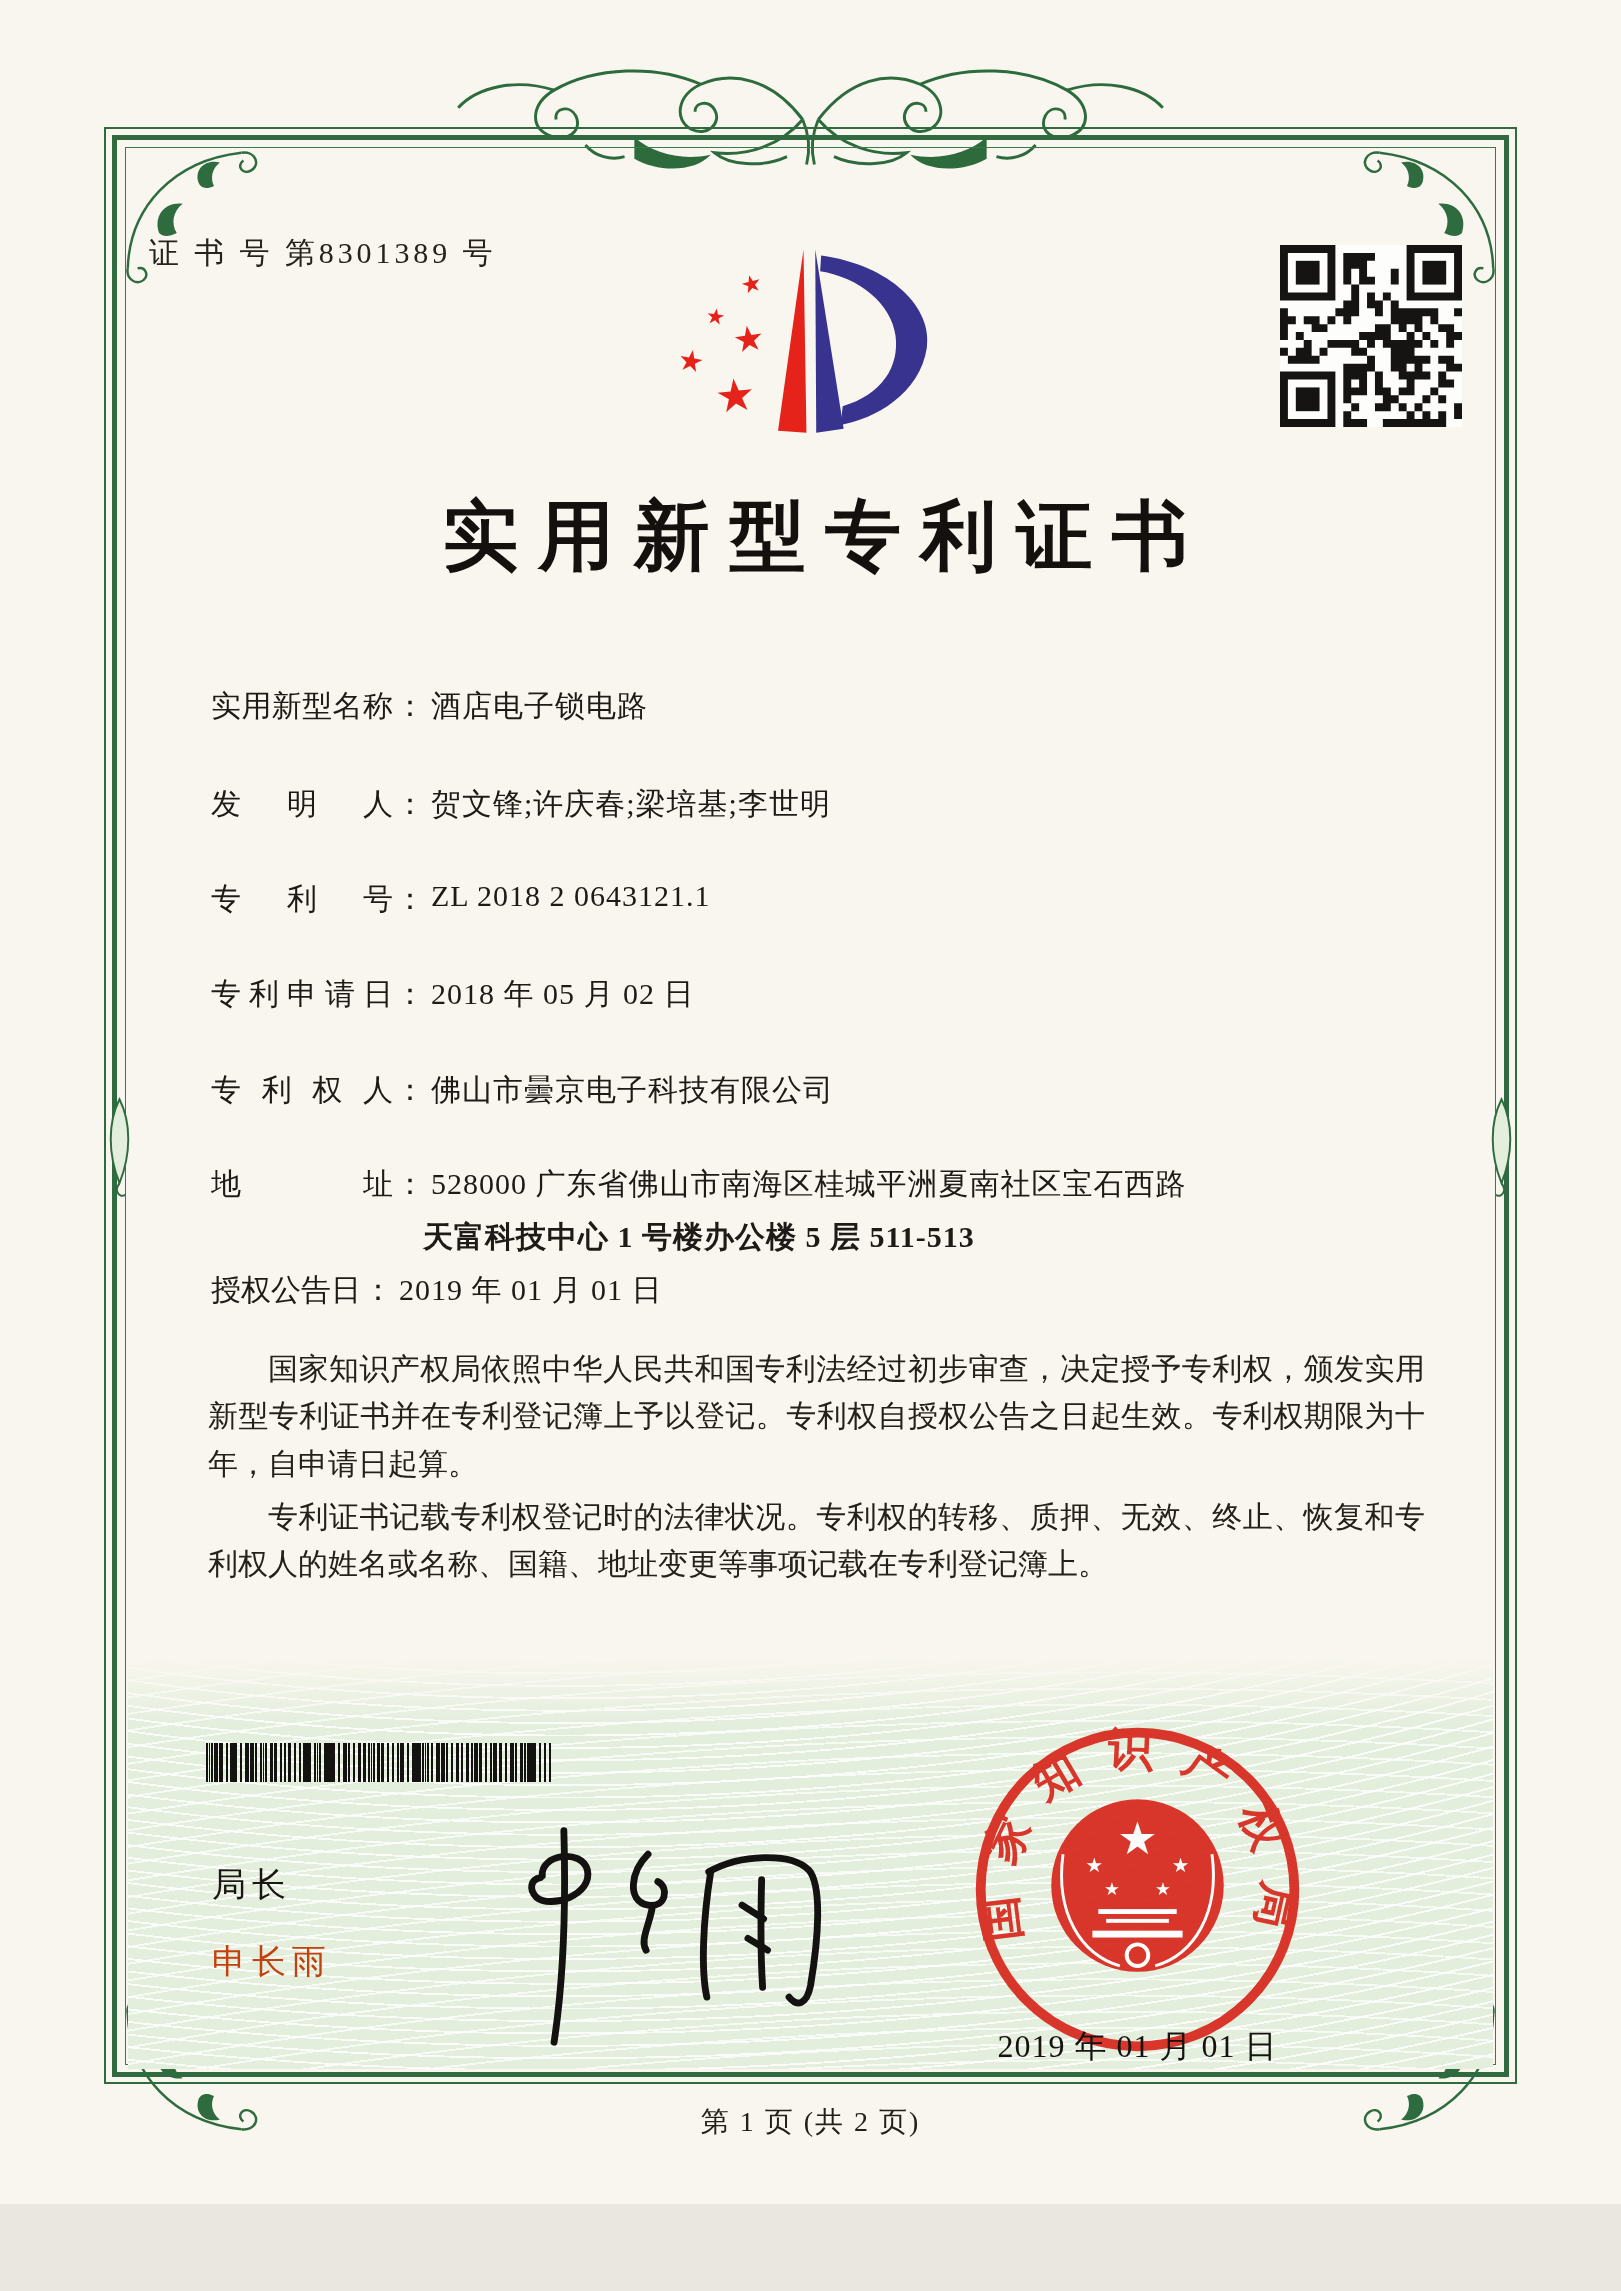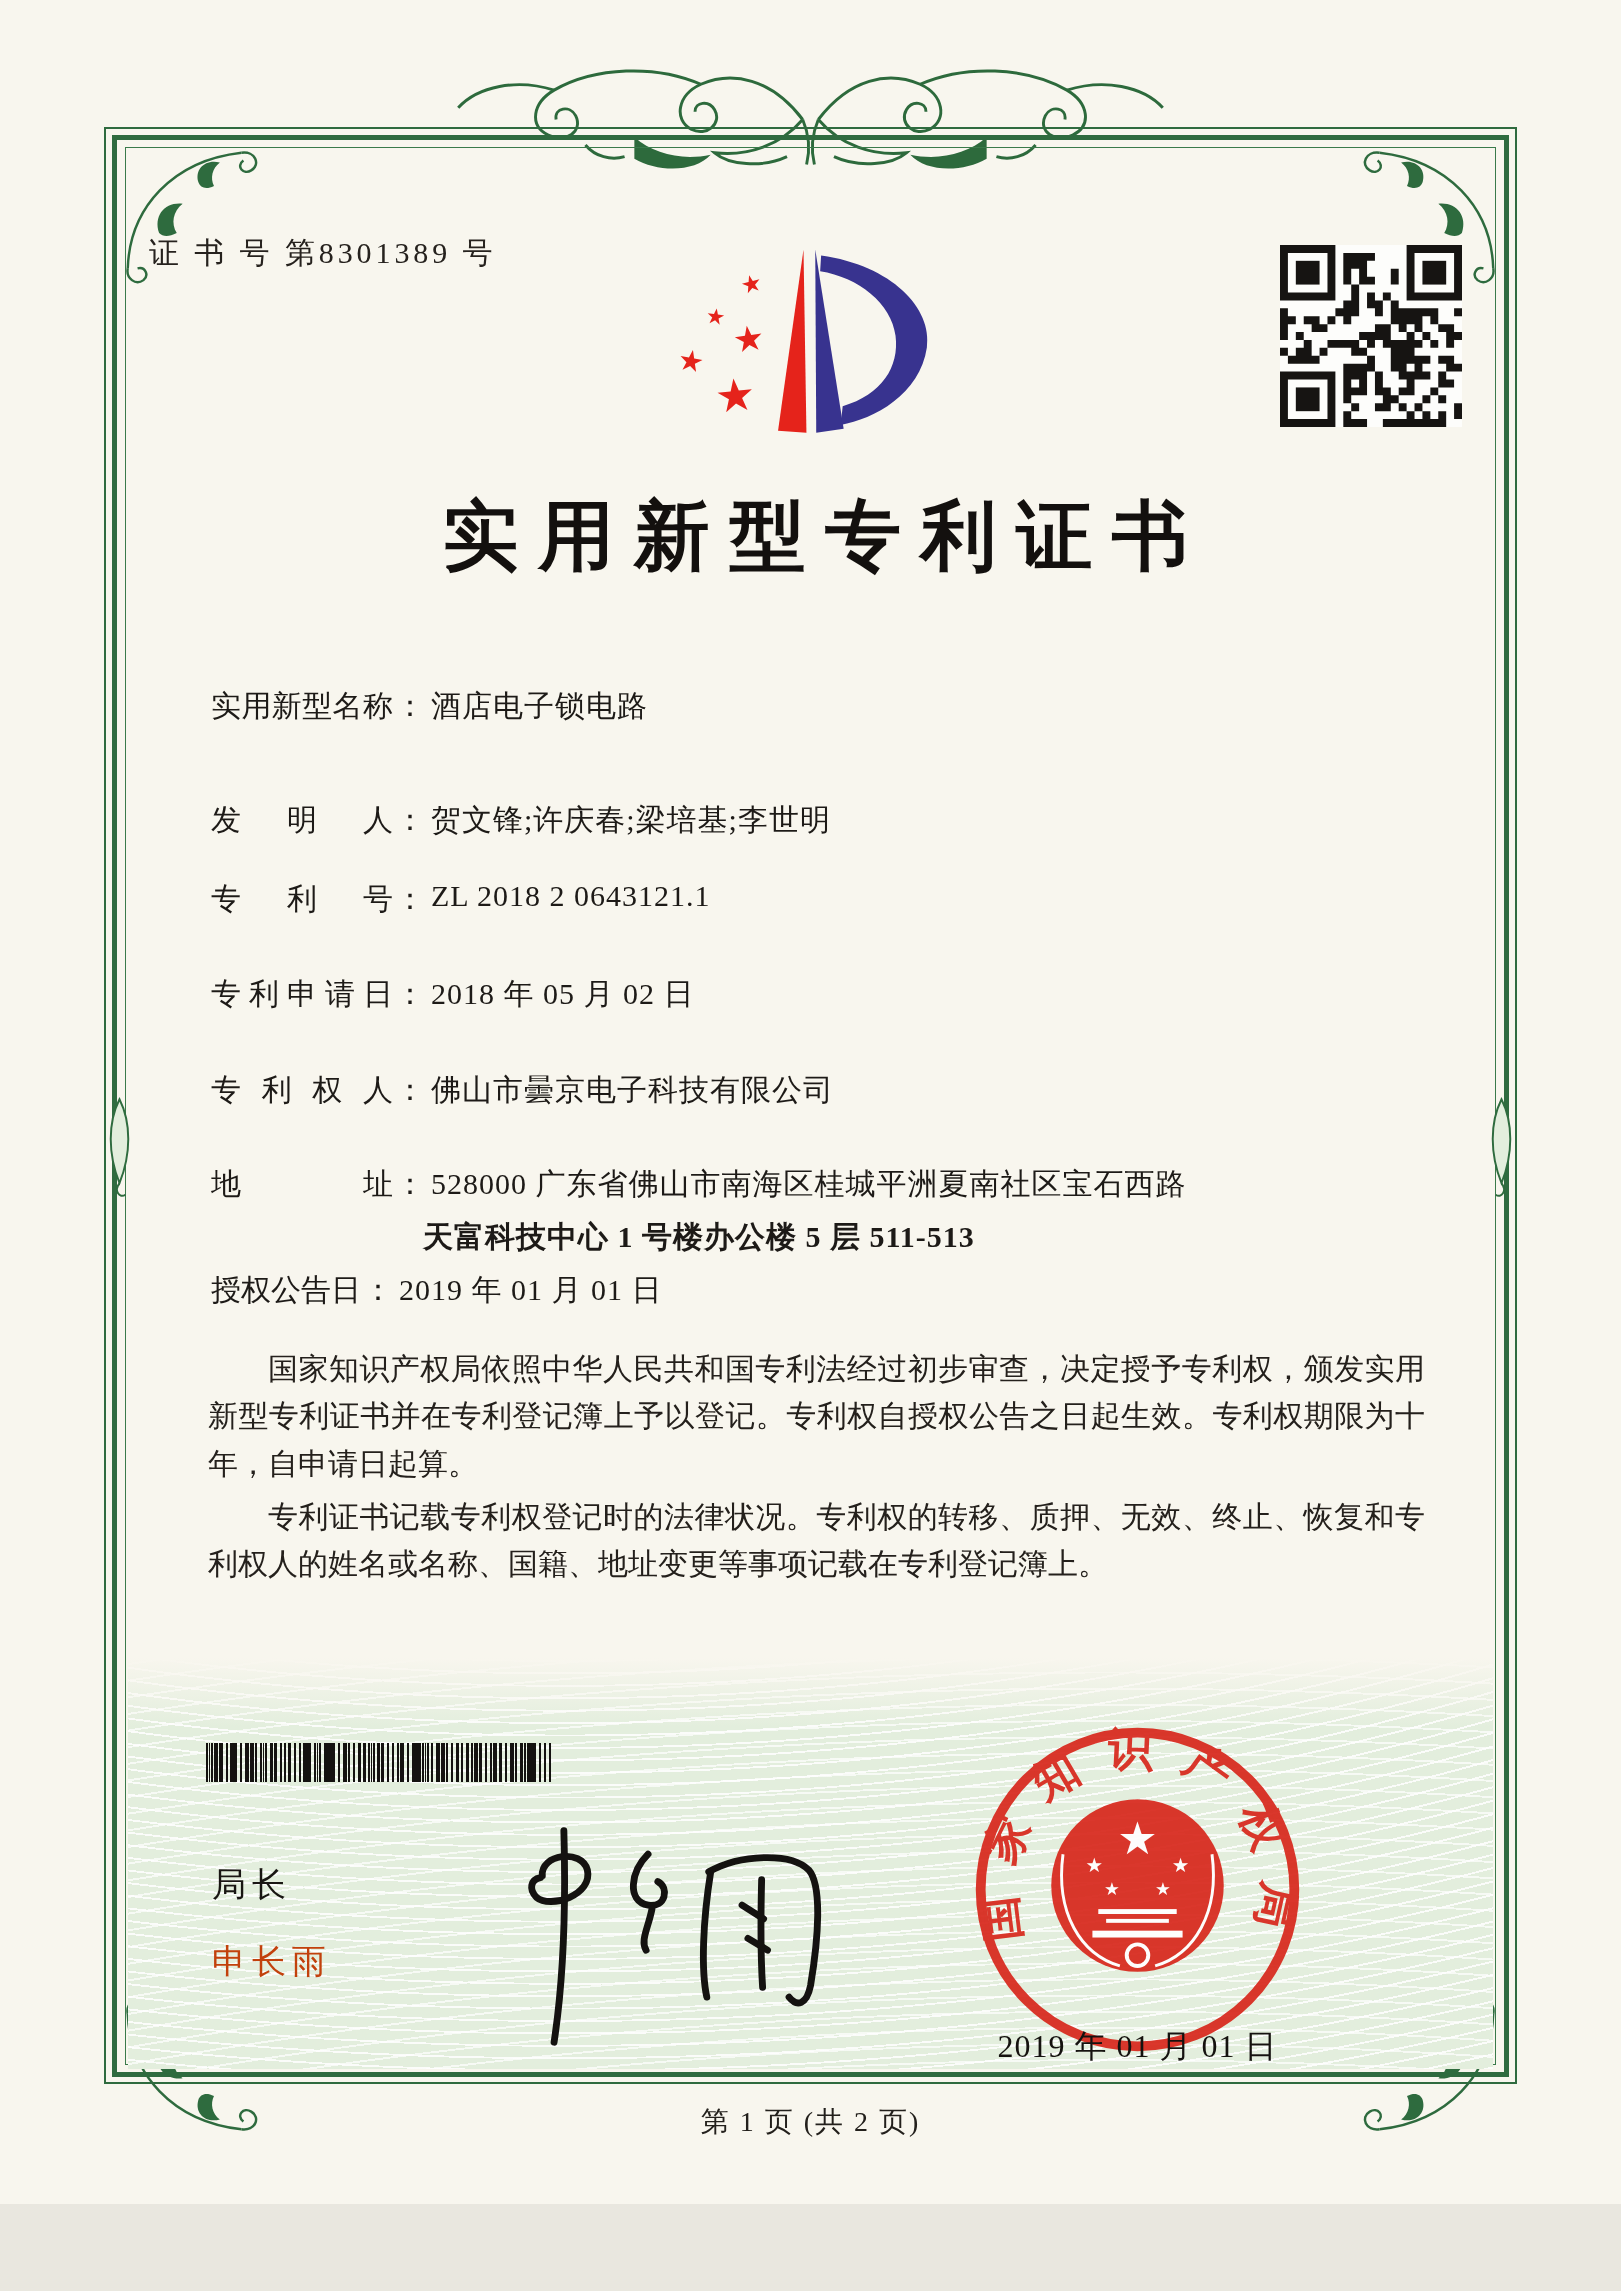--- a/index.html
+++ b/index.html
@@ -165,21 +165,21 @@
       <rect x="16" y="144" width="24" height="24"></rect>
       <path class="qrdata" d="M64,8h8v8h-8zM72,8h8v8h-8zM80,8h8v8h-8zM88,8h8v8h-8zM64,16h8v8h-8zM72,16h8v8h-8zM80,16h8v8h-8zM64,24h8v8h-8zM80,24h8v8h-8zM112,24h8v8h-8zM64,32h8v8h-8zM80,32h8v8h-8zM88,32h8v8h-8zM112,32h8v8h-8zM72,40h8v8h-8zM72,48h8v8h-8zM88,48h8v8h-8zM104,48h8v8h-8zM64,56h8v8h-8zM72,56h8v8h-8zM88,56h8v8h-8zM96,56h8v8h-8zM112,56h8v8h-8zM0,64h8v8h-8zM56,64h8v8h-8zM64,64h8v8h-8zM72,64h8v8h-8zM96,64h8v8h-8zM112,64h8v8h-8zM120,64h8v8h-8zM128,64h8v8h-8zM136,64h8v8h-8zM144,64h8v8h-8zM152,64h8v8h-8zM176,64h8v8h-8zM0,72h8v8h-8zM8,72h8v8h-8zM24,72h8v8h-8zM32,72h8v8h-8zM48,72h8v8h-8zM64,72h8v8h-8zM112,72h8v8h-8zM120,72h8v8h-8zM128,72h8v8h-8zM136,72h8v8h-8zM152,72h8v8h-8zM0,80h8v8h-8zM32,80h8v8h-8zM40,80h8v8h-8zM96,80h8v8h-8zM104,80h8v8h-8zM120,80h8v8h-8zM136,80h8v8h-8zM160,80h8v8h-8zM168,80h8v8h-8zM0,88h8v8h-8zM16,88h8v8h-8zM80,88h8v8h-8zM88,88h8v8h-8zM96,88h8v8h-8zM104,88h8v8h-8zM128,88h8v8h-8zM144,88h8v8h-8zM168,88h8v8h-8zM176,88h8v8h-8zM24,96h8v8h-8zM48,96h8v8h-8zM56,96h8v8h-8zM64,96h8v8h-8zM72,96h8v8h-8zM88,96h8v8h-8zM104,96h8v8h-8zM112,96h8v8h-8zM120,96h8v8h-8zM128,96h8v8h-8zM136,96h8v8h-8zM152,96h8v8h-8zM168,96h8v8h-8zM0,104h8v8h-8zM16,104h8v8h-8zM24,104h8v8h-8zM40,104h8v8h-8zM72,104h8v8h-8zM80,104h8v8h-8zM112,104h8v8h-8zM120,104h8v8h-8zM128,104h8v8h-8zM8,112h8v8h-8zM16,112h8v8h-8zM24,112h8v8h-8zM32,112h8v8h-8zM88,112h8v8h-8zM112,112h8v8h-8zM120,112h8v8h-8zM128,112h8v8h-8zM136,112h8v8h-8zM144,112h8v8h-8zM160,112h8v8h-8zM168,112h8v8h-8zM64,120h8v8h-8zM72,120h8v8h-8zM80,120h8v8h-8zM88,120h8v8h-8zM112,120h8v8h-8zM120,120h8v8h-8zM136,120h8v8h-8zM168,120h8v8h-8zM176,120h8v8h-8zM64,128h8v8h-8zM72,128h8v8h-8zM80,128h8v8h-8zM96,128h8v8h-8zM120,128h8v8h-8zM128,128h8v8h-8zM136,128h8v8h-8zM144,128h8v8h-8zM160,128h8v8h-8zM64,136h8v8h-8zM80,136h8v8h-8zM96,136h8v8h-8zM128,136h8v8h-8zM160,136h8v8h-8zM168,136h8v8h-8zM64,144h8v8h-8zM72,144h8v8h-8zM80,144h8v8h-8zM96,144h8v8h-8zM104,144h8v8h-8zM120,144h8v8h-8zM128,144h8v8h-8zM152,144h8v8h-8zM64,152h8v8h-8zM104,152h8v8h-8zM112,152h8v8h-8zM144,152h8v8h-8zM160,152h8v8h-8zM72,160h8v8h-8zM96,160h8v8h-8zM104,160h8v8h-8zM120,160h8v8h-8zM136,160h8v8h-8zM176,160h8v8h-8zM64,168h8v8h-8zM128,168h8v8h-8zM144,168h8v8h-8zM160,168h8v8h-8zM176,168h8v8h-8zM64,176h8v8h-8zM72,176h8v8h-8zM80,176h8v8h-8zM104,176h8v8h-8zM112,176h8v8h-8zM120,176h8v8h-8zM128,176h8v8h-8zM136,176h8v8h-8zM144,176h8v8h-8zM152,176h8v8h-8zM160,176h8v8h-8z"></path>
     </g>
   </svg>
 
   <div class="title">实用新型专利证书</div>
 
   <div class="frow" style="top:686px">
     <span class="flabel just">实用新型名称</span><span class="fcolon">：</span><span class="fvalue">酒店电子锁电路</span>
   </div>
-  <div class="frow" style="top:800px">
+  <div class="frow" style="top:784px">
     <span class="flabel just">发明人</span><span class="fcolon">：</span><span class="fvalue">贺文锋;许庆春;梁培基;李世明</span>
   </div>
   <div class="frow" style="top:879px">
     <span class="flabel just">专利号</span><span class="fcolon">：</span><span class="fvalue">ZL 2018 2 0643121.1</span>
   </div>
   <div class="frow" style="top:974px">
     <span class="flabel just">专利申请日</span><span class="fcolon">：</span><span class="fvalue">2018 年 05 月 02 日</span>
   </div>
   <div class="frow" style="top:1070px">
     <span class="flabel just">专利权人</span><span class="fcolon">：</span><span class="fvalue">佛山市曇京电子科技有限公司</span>

